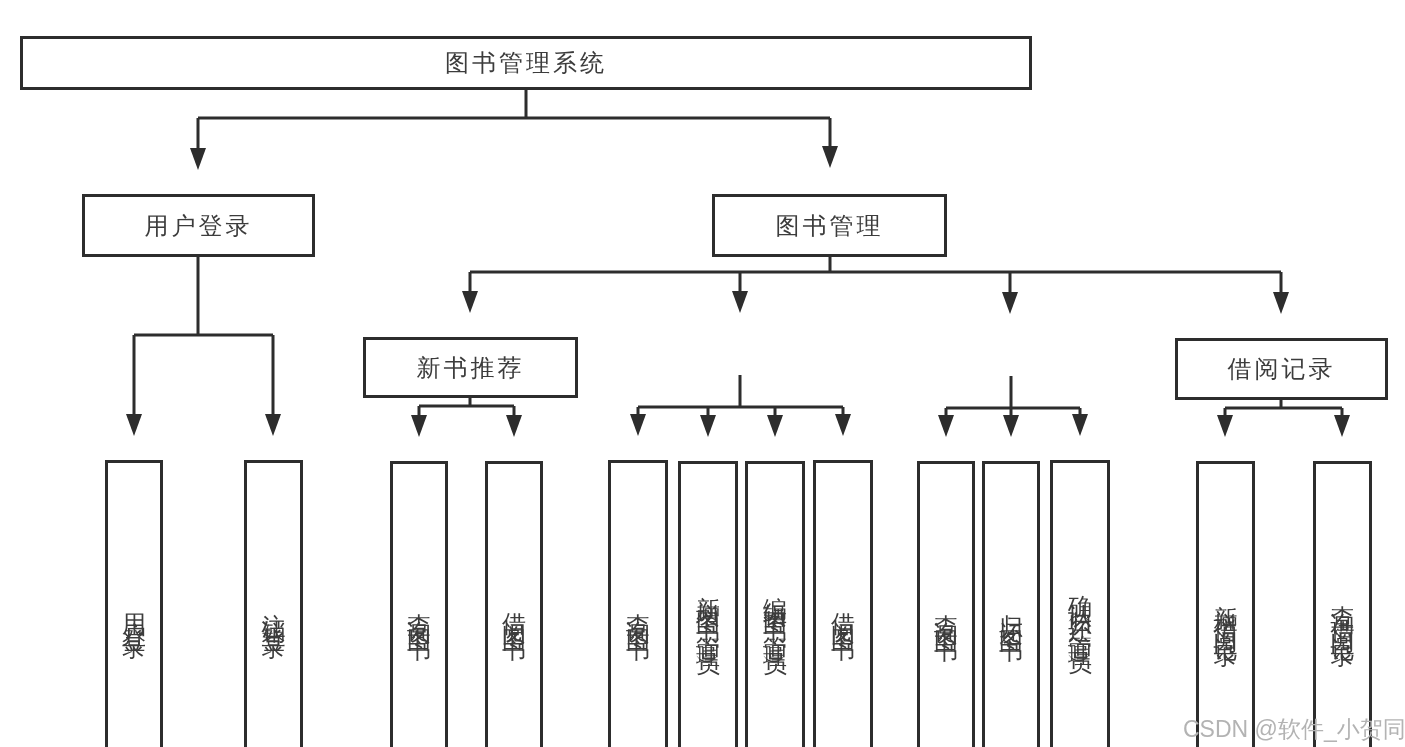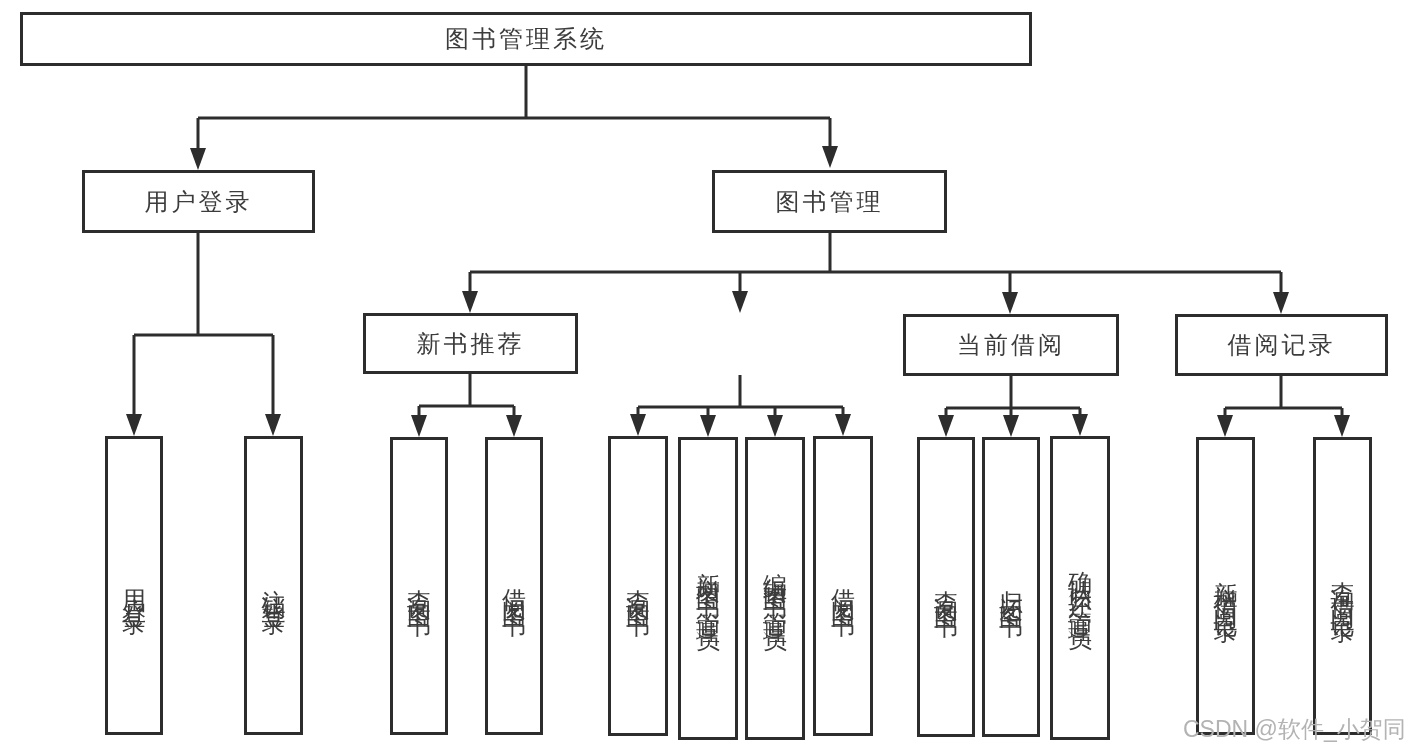--- a/index.html
+++ b/index.html
@@ -13,20 +13,21 @@
   .wires{position:absolute;left:0;top:0;z-index:1;}
   .box{
     position:absolute;
     box-sizing:border-box;
     background:#ffffff;
     border:3px solid #2d2d2d;
     display:flex;align-items:center;justify-content:center;
     color:#3c3c3c;
     font-size:24px;
     z-index:2;
+    margin-top:24px;
   }
   .box.h span{letter-spacing:3px;white-space:nowrap;}
   .box.v span{
     writing-mode:vertical-rl;
     text-orientation:mixed;
     letter-spacing:8px;
     line-height:1;
   }
   #watermark{
     position:absolute;
@@ -89,23 +90,20 @@
   <div class="box h" style="left:82px;top:170px;width:233px;height:63px">
     <span>用户登录</span>
   </div>
   <div class="box h" style="left:712px;top:170px;width:235px;height:63px">
     <span>图书管理</span>
   </div>
 
   <div class="box h" style="left:363px;top:313px;width:215px;height:61px">
     <span>新书推荐</span>
   </div>
-  <div class="box h" style="left:903px;top:314px;width:216px;height:62px">
-    <span>当前借阅</span>
-  </div>
   <div class="box h" style="left:1175px;top:314px;width:213px;height:62px">
     <span>借阅记录</span>
   </div>
 
   <div class="box v" style="left:105px;top:436px;width:58px;height:299px">
     <span>用户登录</span>
   </div>
   <div class="box v" style="left:244px;top:436px;width:59px;height:299px">
     <span>注销登录</span>
   </div>

